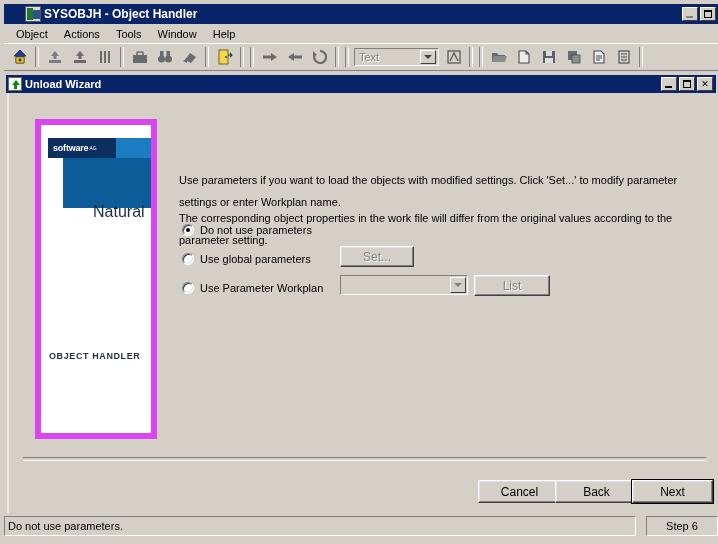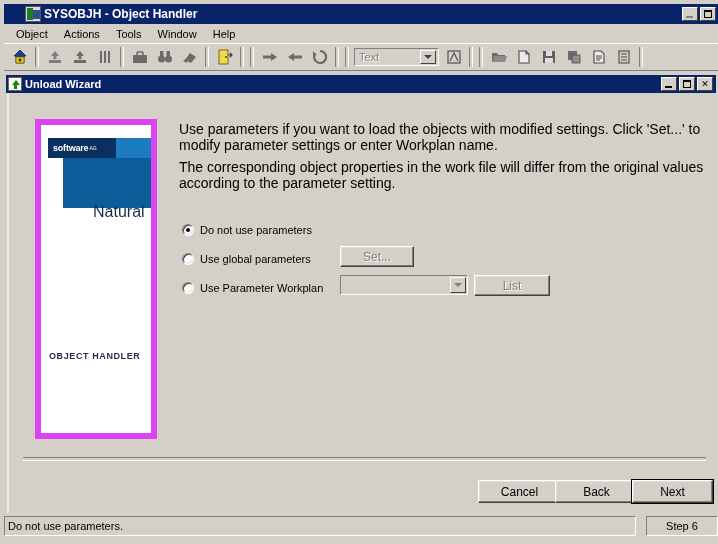--- a/index.html
+++ b/index.html
@@ -80,21 +80,21 @@
   .logo .banddark{position:absolute;left:7px;top:13px;width:68px;height:20px;background:#0b2f5e;
       display:flex;align-items:center;}
   .logo .banddark .sw{color:#fff;font-size:9px;font-weight:bold;padding-left:5px;letter-spacing:-0.2px;}
   .logo .banddark .ag{color:#fff;font-size:5px;vertical-align:super;margin-left:1px;}
   .logo .block{position:absolute;left:22px;top:33px;width:100px;height:50px;background:#0b5c99;}
   .logo .natural{position:absolute;left:52px;top:78px;color:#1a2b4a;font-size:16px;}
   .logo .oh{position:absolute;left:8px;top:226px;color:#2a2f45;font-size:9px;
       font-weight:bold;letter-spacing:0.6px;}
 
   
-  .para{position:absolute;color:#000;font-size:14px;line-height:16px;}
+  .para{position:absolute;color:#000;font-size:11px;line-height:22px;margin-top:48px;}
 
   
   .radio-row{position:absolute;display:flex;align-items:center;}
   .radio{width:12px;height:12px;border-radius:50%;background:#fff;
     border:1px solid;border-color:#808080 #fff #fff #808080;
     box-shadow:inset 1px 1px 0 #404040, inset -1px -1px 0 #dfdfdf;
     position:relative;box-sizing:border-box;flex:none;}
   .radio.on::after{content:"";position:absolute;left:3px;top:3px;width:4px;height:4px;
     border-radius:50%;background:#000;}
   .radio-label{margin-left:6px;font-size:11px;}

